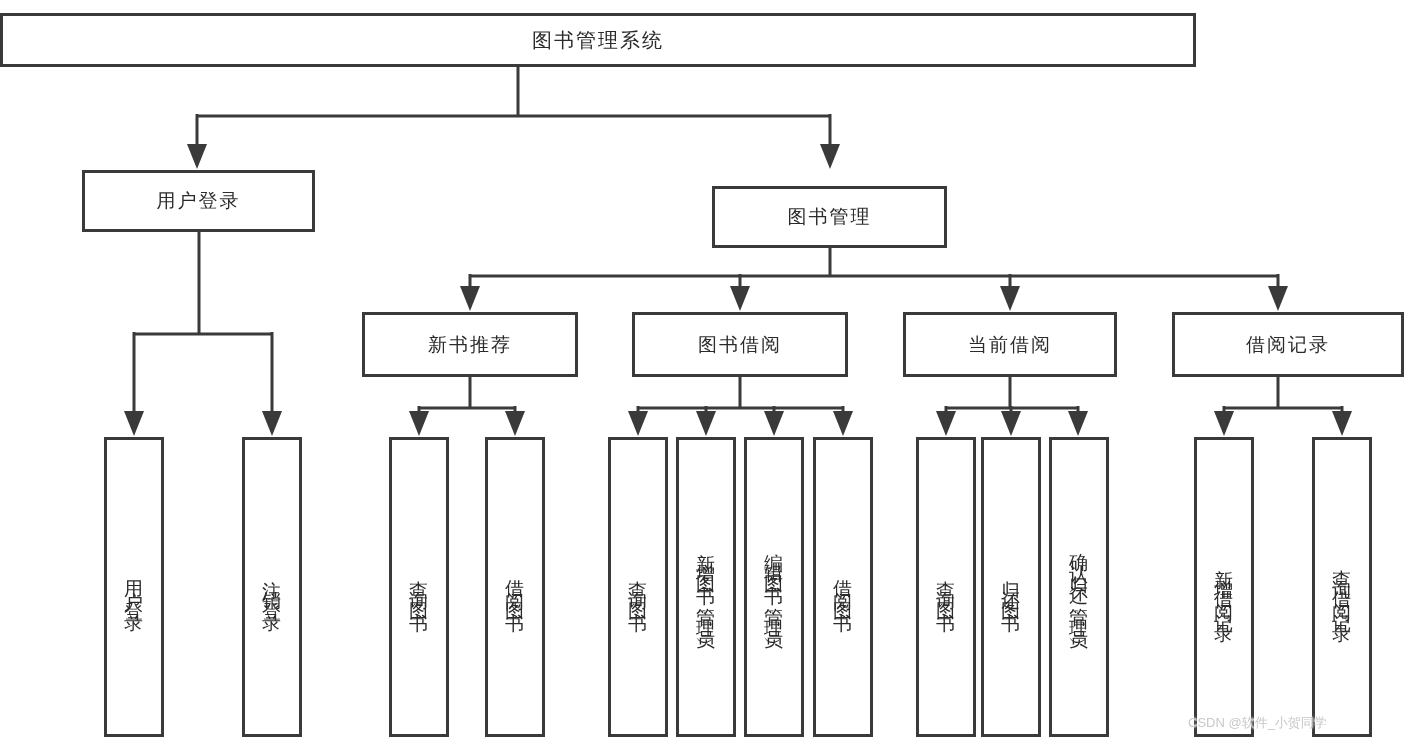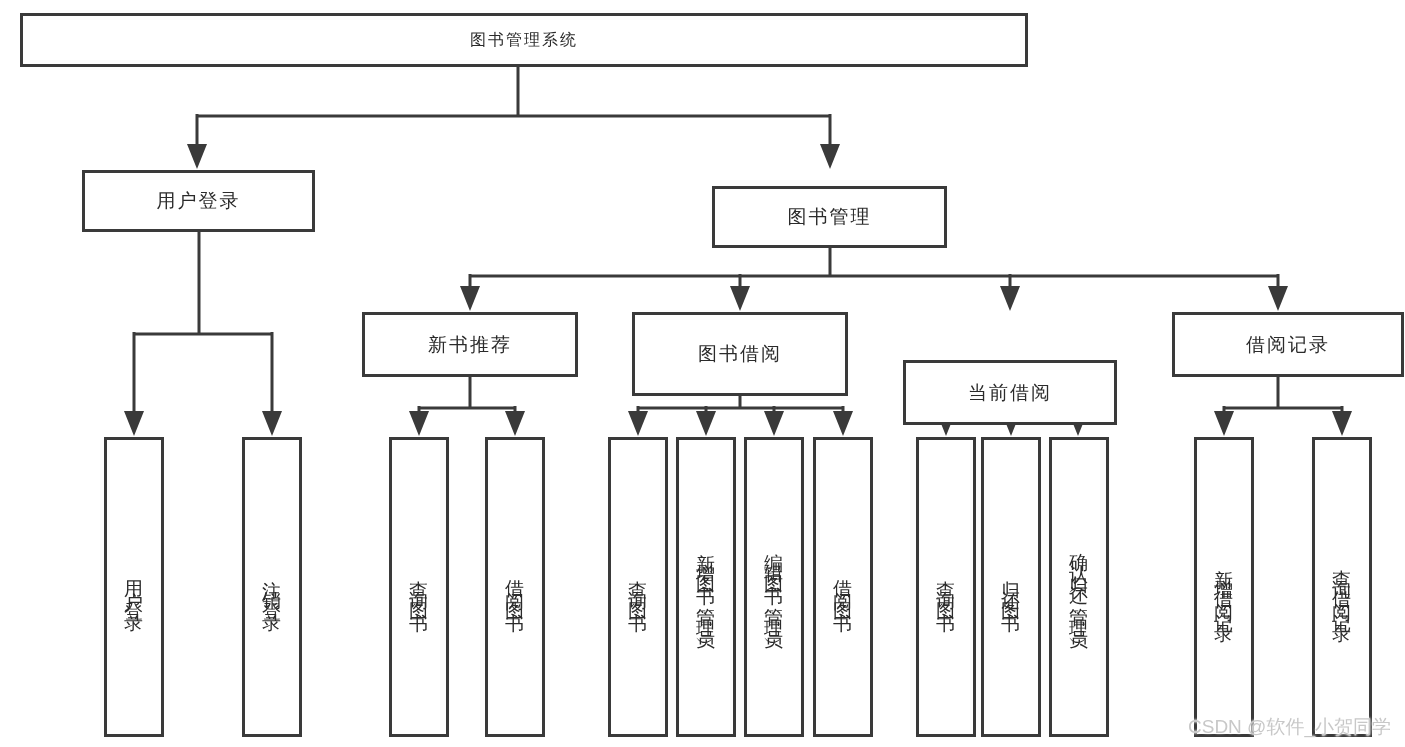--- a/index.html
+++ b/index.html
@@ -14,44 +14,44 @@
   .node{
     position:absolute;
     box-sizing:border-box;
     border:3px solid #3a3a3a;
     background:#ffffff;
     color:#2b2b2b;
     display:flex;align-items:center;justify-content:center;
     text-align:center;
   }
   .h-node{font-size:19px;letter-spacing:2px;white-space:nowrap;}
-  .n-root{left:20px;top:13px;width:1008px;height:54px;font-size:16px;}
+  .n-root{left:0;top:13px;width:1196px;height:54px;font-size:20px;}
   .n-user{left:82px;top:170px;width:233px;height:62px;}
   .n-mgmt{left:712px;top:170px;width:235px;height:62px;margin-top:16px;}
   .n-rec{left:362px;top:312px;width:216px;height:65px;}
-  .n-bor{left:632px;top:312px;width:216px;height:84px;}
-  .n-cur{left:903px;top:312px;width:214px;height:65px;margin-top:48px;}
+  .n-bor{left:632px;top:312px;width:216px;height:65px;}
+  .n-cur{left:903px;top:312px;width:214px;height:65px;}
   .n-recd{left:1172px;top:312px;width:232px;height:65px;}
   .leaf{
     top:437px;width:60px;height:300px;
     writing-mode:vertical-rl;
     text-orientation:mixed;
     font-size:19px;
     letter-spacing:11px;
     line-height:1;
   }
   .l-a1{left:104px}.l-a2{left:242px}
   .l-b1{left:389px}.l-b2{left:485px}
   .l-c1{left:608px}.l-c2{left:676px}.l-c3{left:744px}.l-c4{left:813px}
   .l-d1{left:916px}.l-d2{left:981px}.l-d3{left:1049px}
   .l-e1{left:1194px}.l-e2{left:1312px}
   .watermark{
     position:absolute;
     left:1188px;top:714px;
-    font-size:19px;
+    font-size:13px;
     color:#c8c8c8;
     white-space:nowrap;
     text-shadow:0 0 3px #ffffff,0 0 2px #ffffff;
   }
 </style>
 </head>
 <body>
 
 <div class="stage">
 

